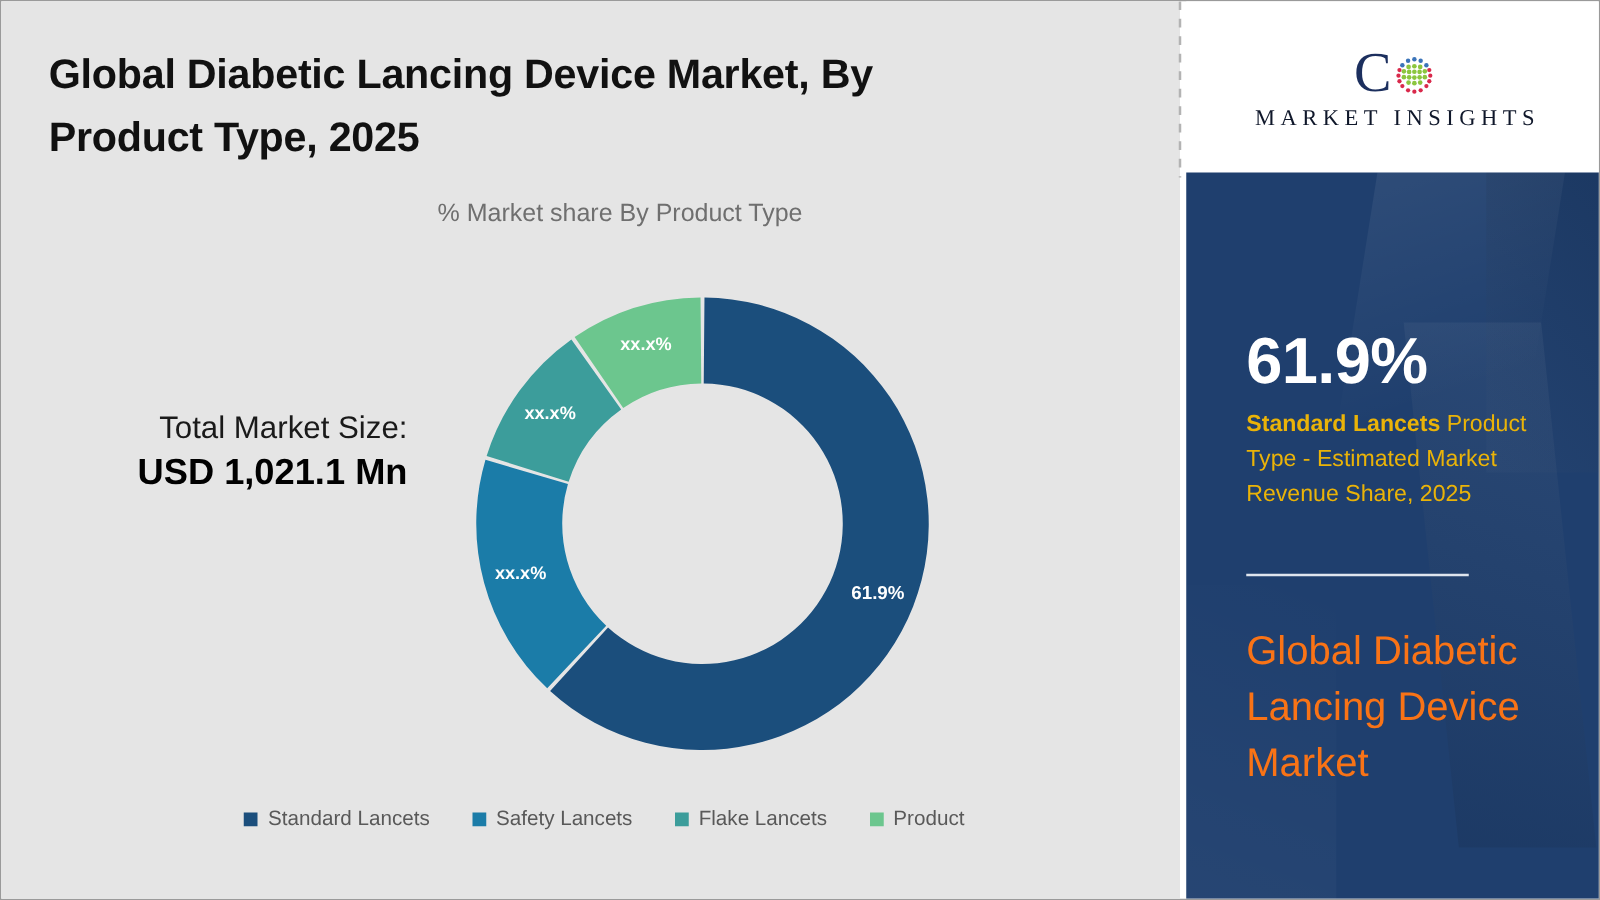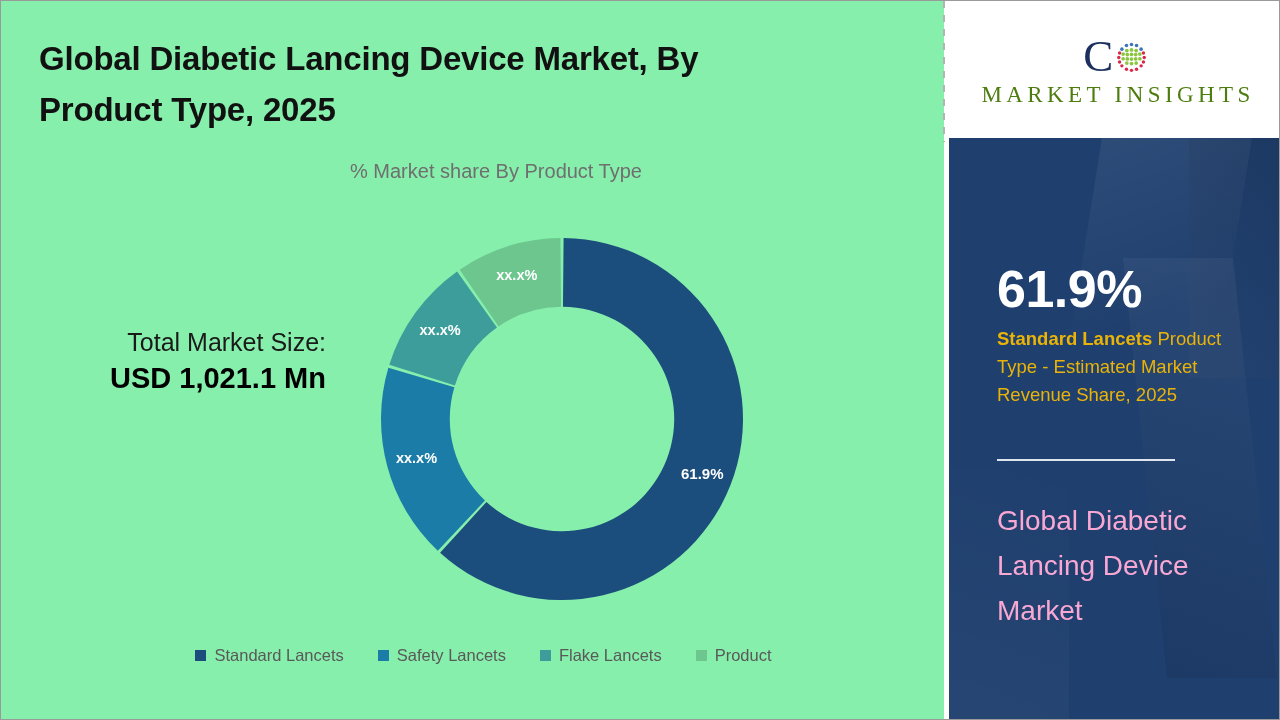--- a/index.html
+++ b/index.html
@@ -16,21 +16,21 @@
     background: #ffffff;
     border: 1px solid #9a9a9a;
     overflow: hidden;
   }
 
   
   #left-pane {
     position: absolute;
     left: 0; top: 0;
     width: 943px; height: 718px;
-    background: #86efac;
+    background: #e5e5e5;
   }
 
   #chart-title {
     position: absolute;
     left: 38px; top: 32px;
     width: 790px;
     font-size: 33px;
     line-height: 51px;
     font-weight: bold;
     color: #111111;
@@ -164,22 +164,22 @@
     line-height: 48px;
   }
   #logo-globe {
     width: 31px; height: 31px;
     margin: 0 1px;
     position: relative;
     top: 2px;
   }
   #logo-tagline {
     font-family: "Liberation Serif", serif;
-    font-size: 23px;
-    color: #4d7c0f;
+    font-size: 18px;
+    color: #0f172a;
     letter-spacing: 4.4px;
     margin-top: 2px;
     margin-left: 7px;
   }
 
   #right-body {
     position: absolute;
     left: 0; top: 137px;
     width: 331px; height: 581px;
     background: #1f3f6e;
@@ -233,22 +233,22 @@
     position: absolute;
     left: 48px; top: 321px;
     width: 178px; height: 1.5px;
     background: #dfe5ee;
   }
 
   #right-footer-title {
     position: absolute;
     left: 48px; top: 360px;
     width: 250px;
-    font-size: 28px;
-    color: #f9a8d4;
+    font-size: 32px;
+    color: #f97316;
     line-height: 45px;
     font-weight: normal;
   }
 </style>
 </head>
 <body>
 
 <div id="page">
 
   <div id="left-pane">

